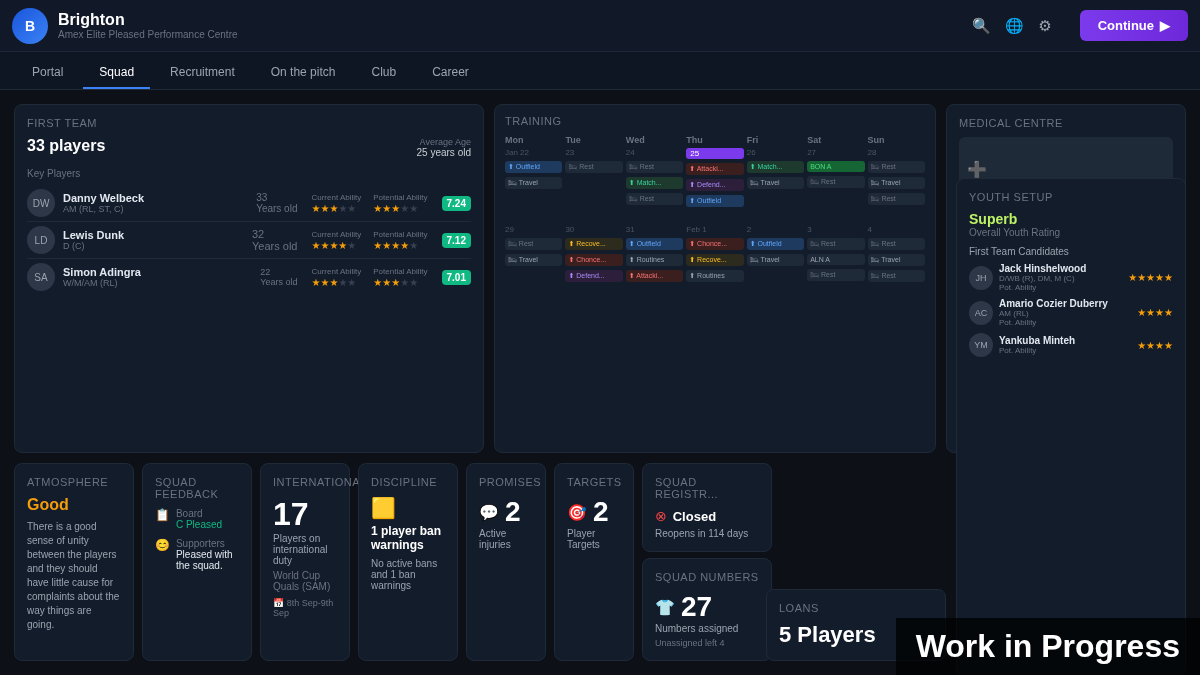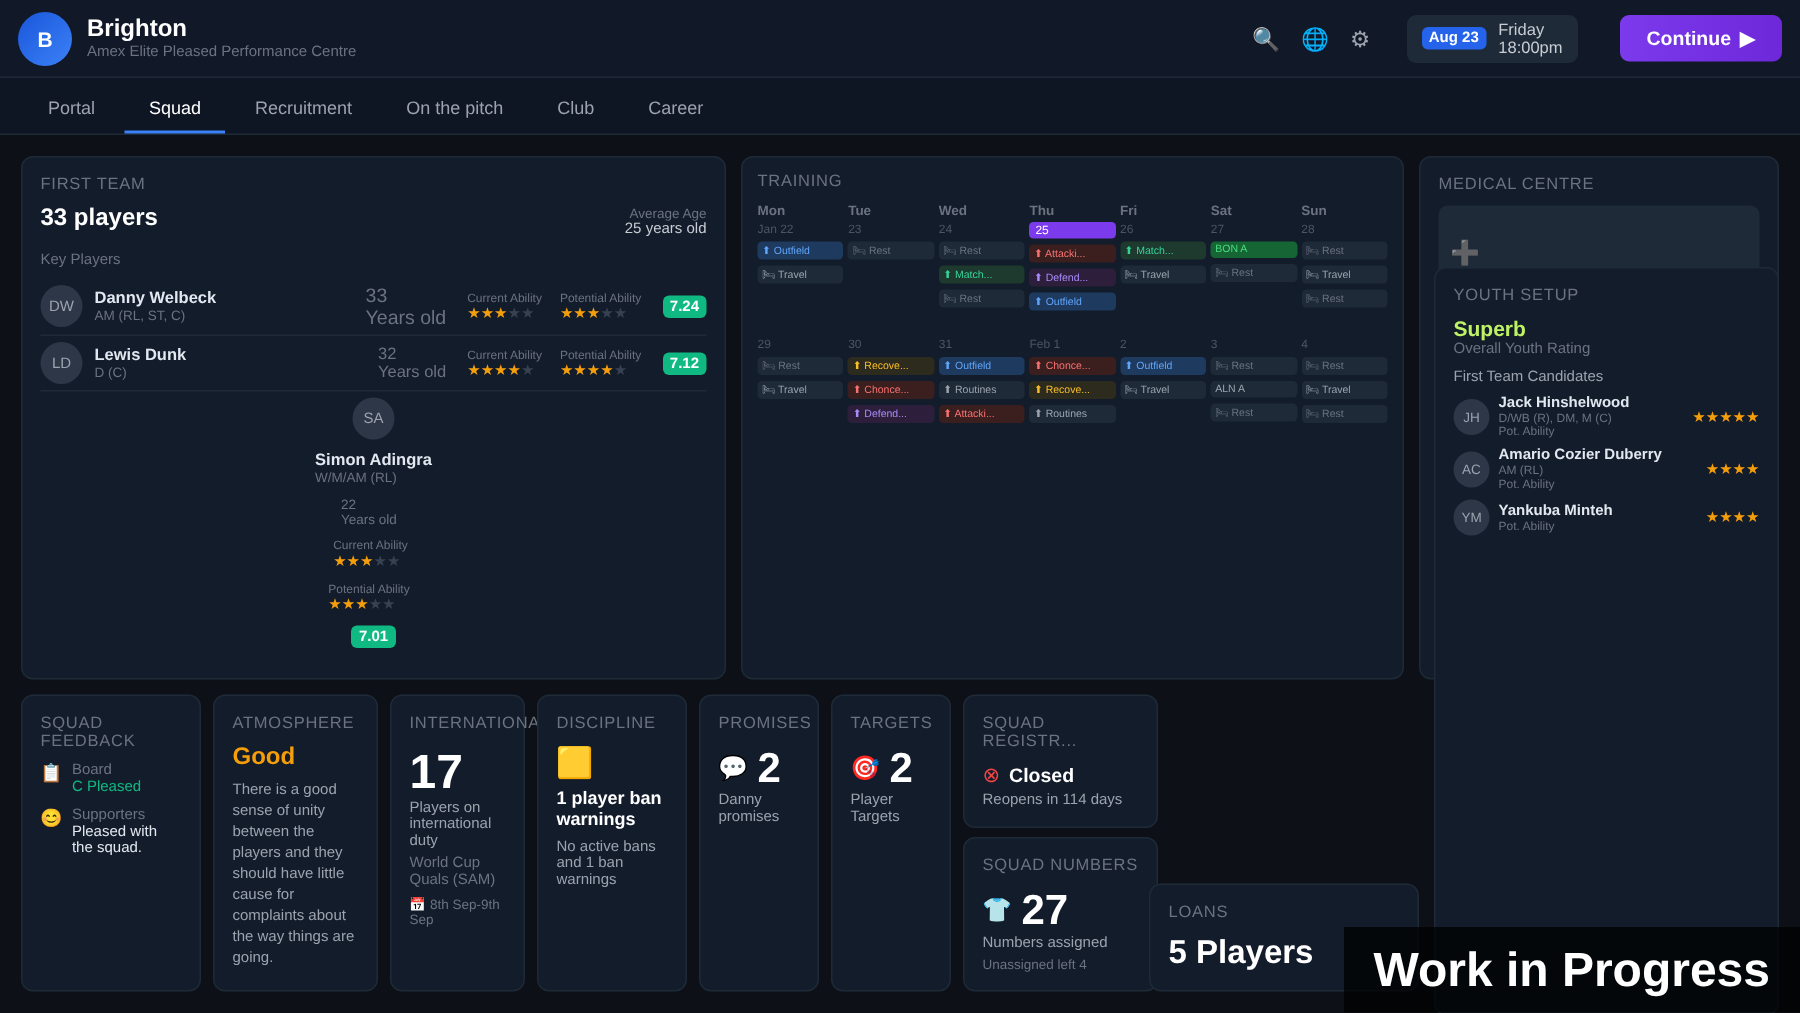--- a/index.html
+++ b/index.html
@@ -357,27 +357,20 @@
     </div>
     <div>
       <div class="club-name">Brighton</div>
       <div class="club-subtitle">Amex Elite Pleased Performance Centre</div>
     </div>
   </div>
   <div class="top-icons">
     <span class="top-icon">🔍</span>
     <span class="top-icon">🌐</span>
     <span class="top-icon">⚙</span>
-    <div class="date-box">
-      <div class="date-badge">Aug 23</div>
-      <div class="date-text">
-        <div>Friday</div>
-        <div>18:00pm</div>
-      </div>
-    </div>
     <button class="continue-btn">
       <span>Continue</span>
       <span>▶</span>
     </button>
   </div>
 </div>
 
 <div class="nav-tabs">
   <div class="nav-tab">Portal</div>
   <div class="nav-tab active">Squad</div>
@@ -399,21 +392,21 @@
       </div>
     </div>
     <div class="key-players-label">Key Players</div>
 
     <div class="player-row">
       <div class="player-avatar">DW</div>
       <div class="player-info">
         <div class="player-name">Danny Welbeck</div>
         <div class="player-pos">AM (RL, ST, C)</div>
       </div>
-      <div style="font-size:13px;color:#6b7280;margin-right:6px;margin-left:18px;">33<br>Years old</div>
+      <div style="font-size:10px;color:#6b7280;margin-right:6px;margin-left:18px;">33<br>Years old</div>
       <div style="margin-right:4px;">
         <div class="stat-label">Current Ability</div>
         <span style="color:#f59e0b;font-size:10px;">★★★</span><span style="color:#374151;font-size:10px;">★★</span>
       </div>
       <div style="margin-right:6px;">
         <div class="stat-label">Potential Ability</div>
         <span style="color:#f59e0b;font-size:10px;">★★★</span><span style="color:#374151;font-size:10px;">★★</span>
       </div>
       <div class="rating-badge">7.24</div>
     </div>
@@ -429,21 +422,21 @@
         <div class="stat-label">Current Ability</div>
         <span style="color:#f59e0b;font-size:10px;">★★★★</span><span style="color:#374151;font-size:10px;">★</span>
       </div>
       <div style="margin-right:6px;">
         <div class="stat-label">Potential Ability</div>
         <span style="color:#f59e0b;font-size:10px;">★★★★</span><span style="color:#374151;font-size:10px;">★</span>
       </div>
       <div class="rating-badge">7.12</div>
     </div>
 
-    <div class="player-row" style="border-bottom:none;flex-direction:column;">
+    <div class="player-row" style="border-bottom:none;">
       <div class="player-avatar">SA</div>
       <div class="player-info">
         <div class="player-name">Simon Adingra</div>
         <div class="player-pos">W/M/AM (RL)</div>
       </div>
       <div style="font-size:9px;color:#6b7280;margin-right:6px;">22<br>Years old</div>
       <div style="margin-right:4px;">
         <div class="stat-label">Current Ability</div>
         <span style="color:#f59e0b;font-size:10px;">★★★</span><span style="color:#374151;font-size:10px;">★★</span>
       </div>
@@ -573,45 +566,45 @@
       <span class="ov-icon">⏱</span>
       <span>2 total injuries so far</span>
     </div>
     <div class="overview-item">
       <span class="ov-icon">✔</span>
       <span>3 less injuries than last season</span>
     </div>
   </div>
 
   <div class="bottom-row">
+
+    <div class="card atmosphere-card">
+      <div class="card-title">Atmosphere</div>
+      <div class="atm-good">Good</div>
+      <div class="atm-desc">There is a good sense of unity between the players and they should have little cause for complaints about the way things are going.</div>
+    </div>
 
     <div class="card">
       <div class="card-title">Squad Feedback</div>
       <div class="feedback-row">
         <span class="fb-icon">📋</span>
         <div>
           <div class="fb-label">Board</div>
           <div class="fb-pleased">C  Pleased</div>
         </div>
       </div>
       <div class="feedback-row">
         <span class="fb-icon">😊</span>
         <div>
           <div class="fb-label">Supporters</div>
           <div class="fb-val">Pleased with the squad.</div>
         </div>
       </div>
     </div>
 
-    <div class="card atmosphere-card">
-      <div class="card-title">Atmosphere</div>
-      <div class="atm-good">Good</div>
-      <div class="atm-desc">There is a good sense of unity between the players and they should have little cause for complaints about the way things are going.</div>
-    </div>
-
     <div class="card">
       <div class="card-title">Internationals</div>
       <div class="intl-num">17</div>
       <div class="intl-label">Players on international duty</div>
       <div class="intl-qual">World Cup Quals (SAM)</div>
       <div class="intl-date">
         <span>📅 </span><span>8th Sep-9th Sep</span>
       </div>
     </div>
 
@@ -621,21 +614,21 @@
       <div class="disc-warn">1 player ban warnings</div>
       <div class="disc-detail">No active bans and 1 ban warnings</div>
     </div>
 
     <div class="card">
       <div class="card-title">Promises</div>
       <div style="display:flex;align-items:center;gap:6px;">
         <span style="font-size:16px;color:#9ca3af;">💬</span>
         <span class="prom-num">2</span>
       </div>
-      <div class="prom-label">Danny promises</div>
+      <div class="prom-label">Active injuries</div>
     </div>
 
     <div class="card">
       <div class="card-title">Targets</div>
       <div style="display:flex;align-items:center;gap:6px;">
         <span style="font-size:16px;color:#9ca3af;">🎯</span>
         <span class="target-num">2</span>
       </div>
       <div class="target-label">Player Targets</div>
     </div>

